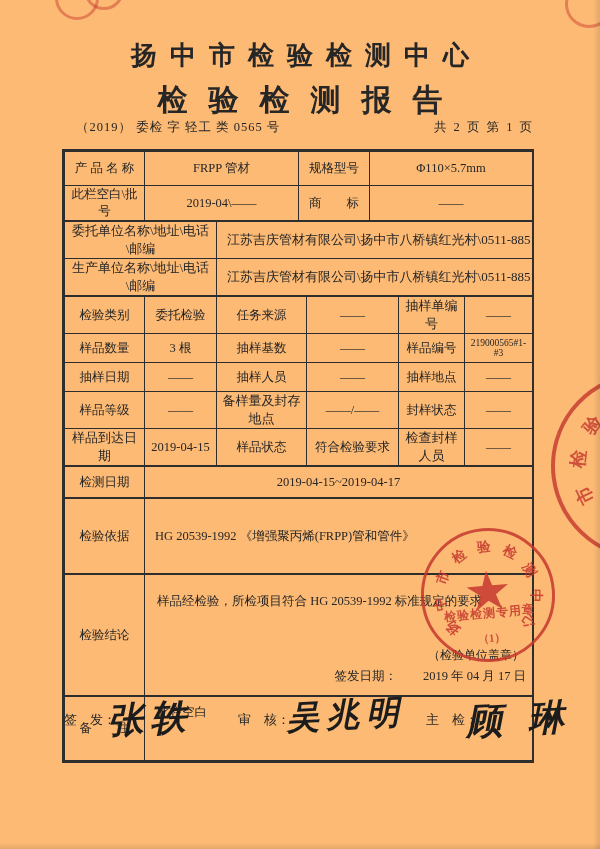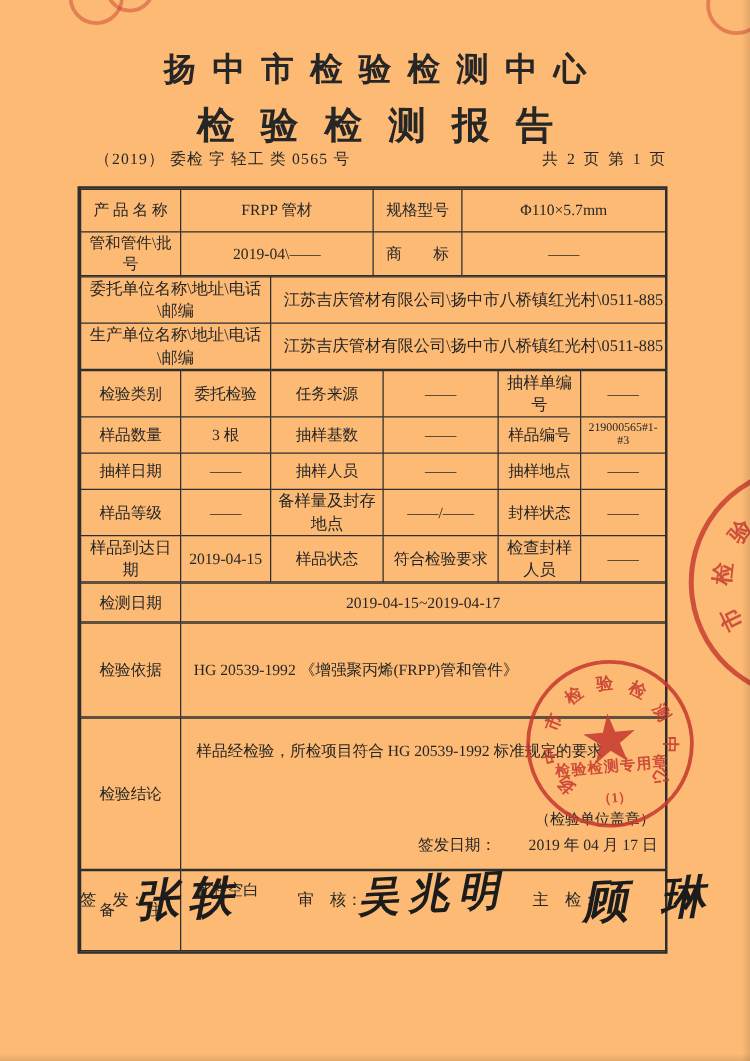--- a/index.html
+++ b/index.html
@@ -88,21 +88,21 @@
           <col style="width:163px">
         </colgroup>
       <tbody>
           <tr>
         <td>产 品 名 称</td>
         <td>FRPP 管材</td>
         <td>规格型号</td>
         <td>Φ110×5.7mm</td>
       </tr>
       <tr>
-        <td>管和管件\批号</td>
+        <td>此栏空白\批号</td>
         <td>2019-04\——</td>
         <td>商　　标</td>
         <td>——</td>
       </tr>
     </tbody>
       </table>
 
     <table class="secB">
       <colgroup>
           <col style="width:152px">

